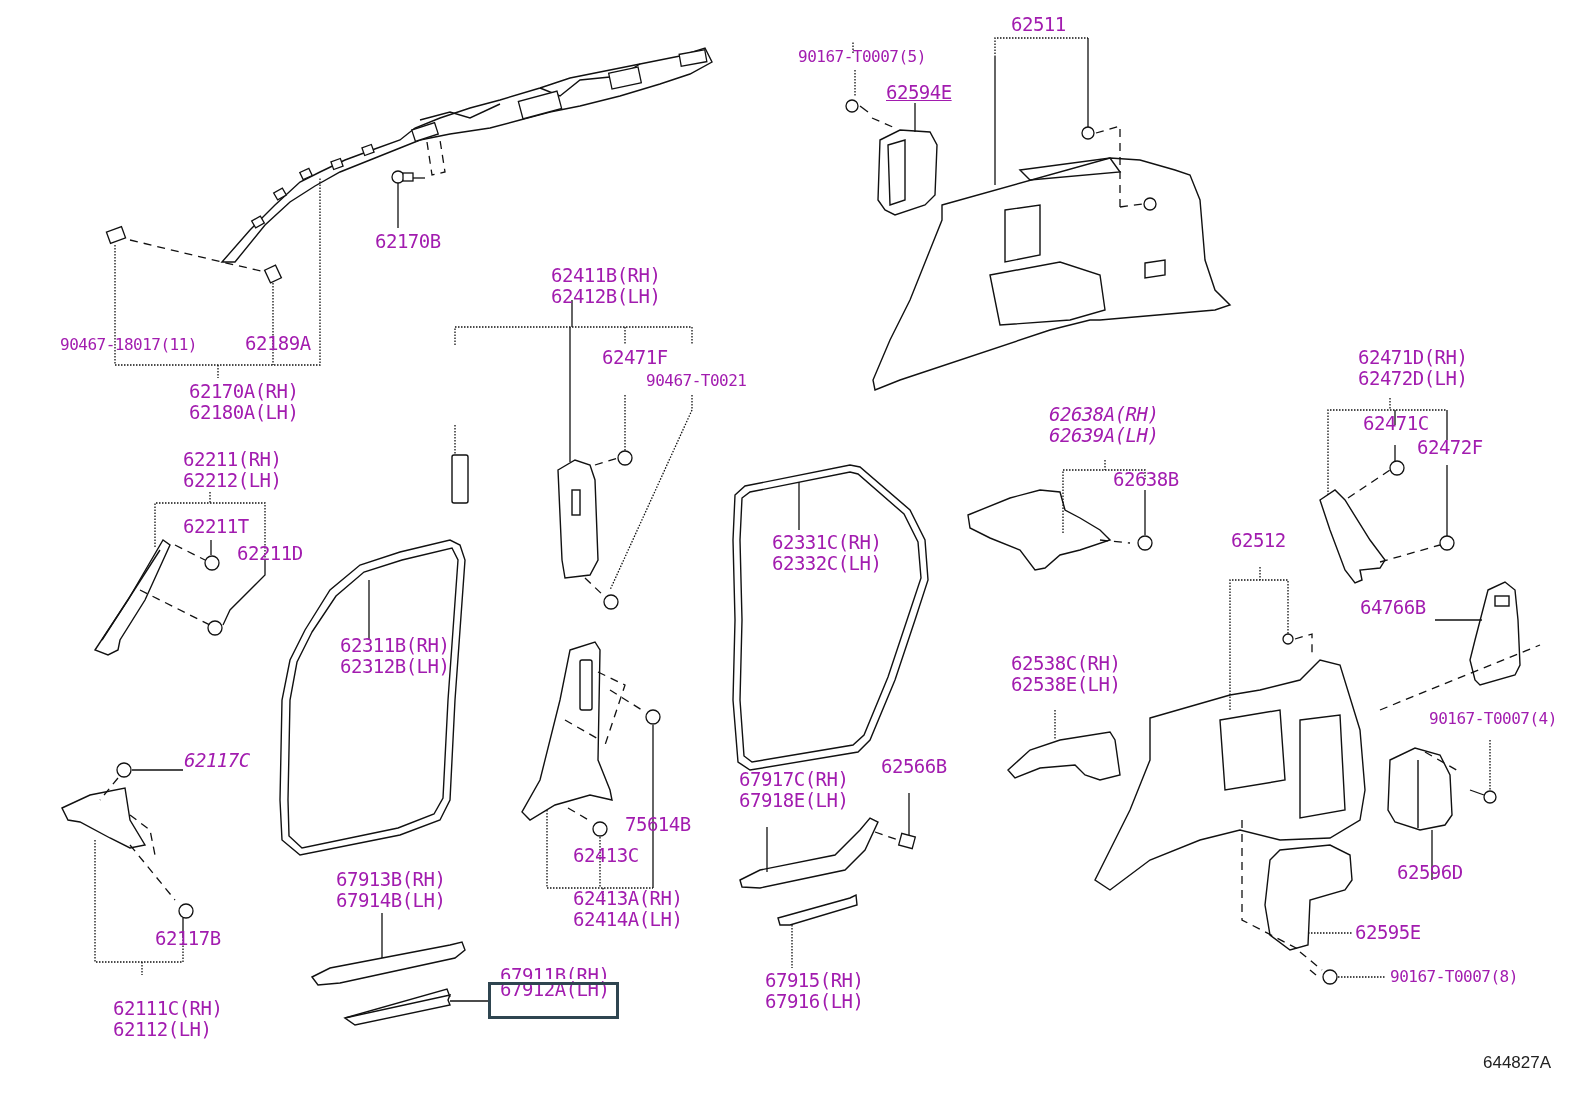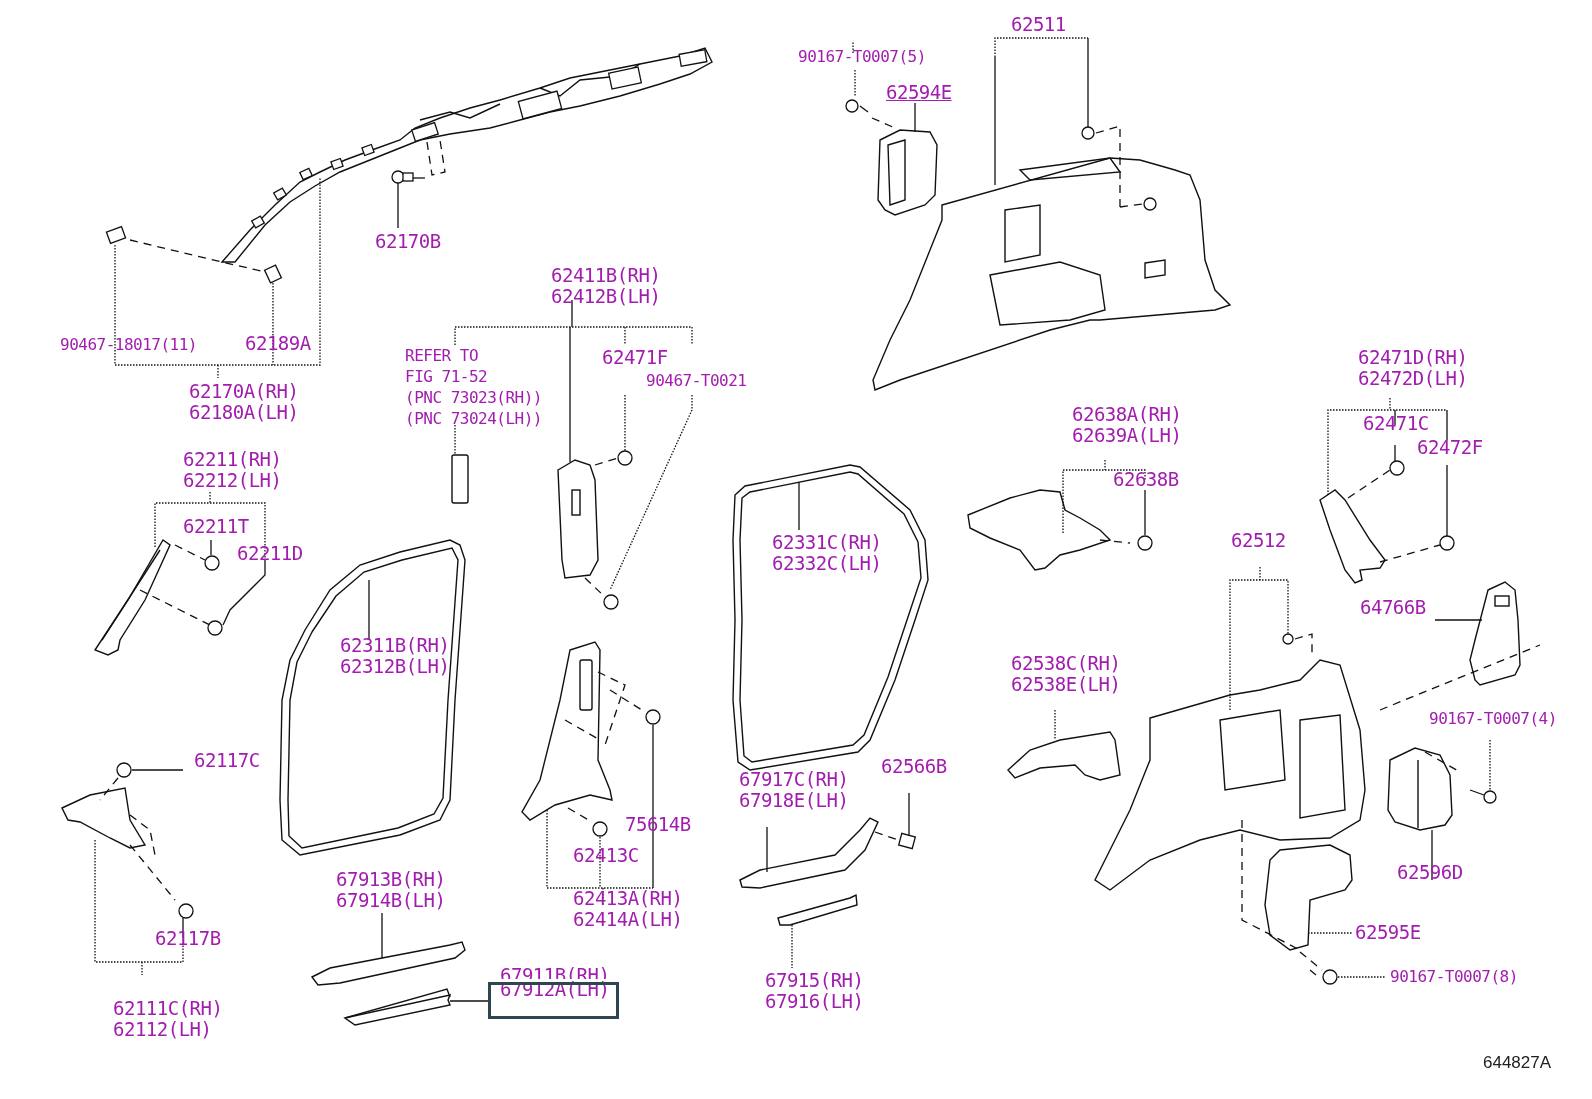--- a/index.html
+++ b/index.html
@@ -256,46 +256,45 @@
   </g>
 </svg>
 
 
 <div class="lbl" style="left:375px;top:231px;"><span>62170B</span></div>
 <div class="lbl small" style="left:60px;top:335px;"><span>90467-18017(11)</span></div>
 <div class="lbl" style="left:245px;top:333px;"><span>62189A</span></div>
 <div class="lbl" style="left:189px;top:381px;"><span>62170A(RH)</span><span>62180A(LH)</span></div>
 
 <div class="lbl" style="left:551px;top:265px;"><span>62411B(RH)</span><span>62412B(LH)</span></div>
-<div class="lbl small" style="left:405px;top:345px;line-height:21px;"><span>REFER TO</span><span>FIG 71-52</span><span>(PNC 73023(RH))</span><span>(PNC 73024(LH))</span></div>
 <div class="lbl" style="left:602px;top:347px;"><span>62471F</span></div>
 <div class="lbl small" style="left:646px;top:371px;"><span>90467-T0021</span></div>
 
 <div class="lbl" style="left:1011px;top:14px;"><span>62511</span></div>
 <div class="lbl small" style="left:798px;top:47px;"><span>90167-T0007(5)</span></div>
 <div class="lbl" style="left:886px;top:82px;text-decoration:underline;"><span>62594E</span></div>
 
 <div class="lbl" style="left:183px;top:449px;"><span>62211(RH)</span><span>62212(LH)</span></div>
 <div class="lbl" style="left:183px;top:516px;"><span>62211T</span></div>
 <div class="lbl" style="left:237px;top:543px;"><span>62211D</span></div>
 
 <div class="lbl" style="left:340px;top:635px;"><span>62311B(RH)</span><span>62312B(LH)</span></div>
 <div class="lbl" style="left:772px;top:532px;"><span>62331C(RH)</span><span>62332C(LH)</span></div>
 
-<div class="lbl" style="left:1072px;top:404px;"><span>62638A(RH)</span><span>62639A(LH)</span></div>
+<div class="lbl" style="left:1049px;top:404px;font-style:italic;"><span>62638A(RH)</span><span>62639A(LH)</span></div>
 <div class="lbl" style="left:1113px;top:469px;"><span>62638B</span></div>
 
 <div class="lbl" style="left:1358px;top:347px;"><span>62471D(RH)</span><span>62472D(LH)</span></div>
 <div class="lbl" style="left:1363px;top:413px;"><span>62471C</span></div>
 <div class="lbl" style="left:1417px;top:437px;"><span>62472F</span></div>
 
 <div class="lbl" style="left:1231px;top:530px;"><span>62512</span></div>
 <div class="lbl" style="left:1360px;top:597px;"><span>64766B</span></div>
 
-<div class="lbl" style="left:194px;top:750px;"><span>62117C</span></div>
+<div class="lbl" style="left:184px;top:750px;font-style:italic;"><span>62117C</span></div>
 <div class="lbl" style="left:155px;top:928px;"><span>62117B</span></div>
 <div class="lbl" style="left:113px;top:998px;"><span>62111C(RH)</span><span>62112(LH)</span></div>
 
 <div class="lbl" style="left:625px;top:814px;"><span>75614B</span></div>
 <div class="lbl" style="left:573px;top:845px;"><span>62413C</span></div>
 <div class="lbl" style="left:573px;top:888px;"><span>62413A(RH)</span><span>62414A(LH)</span></div>
 
 <div class="lbl" style="left:1011px;top:653px;"><span>62538C(RH)</span><span>62538E(LH)</span></div>
 <div class="lbl small" style="left:1429px;top:709px;"><span>90167-T0007(4)</span></div>
 

